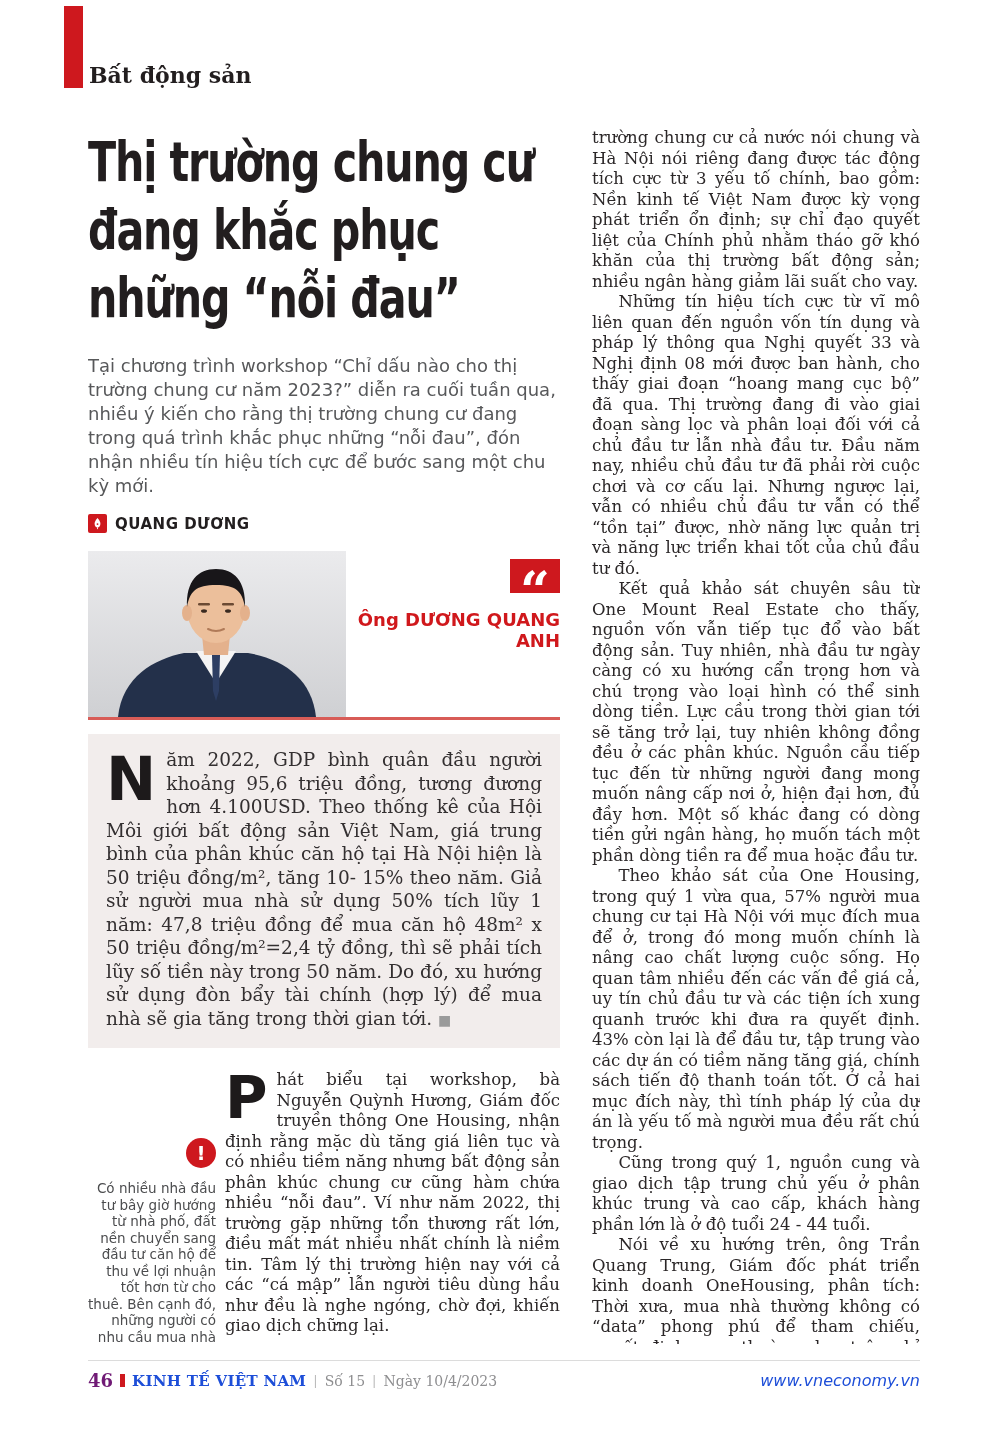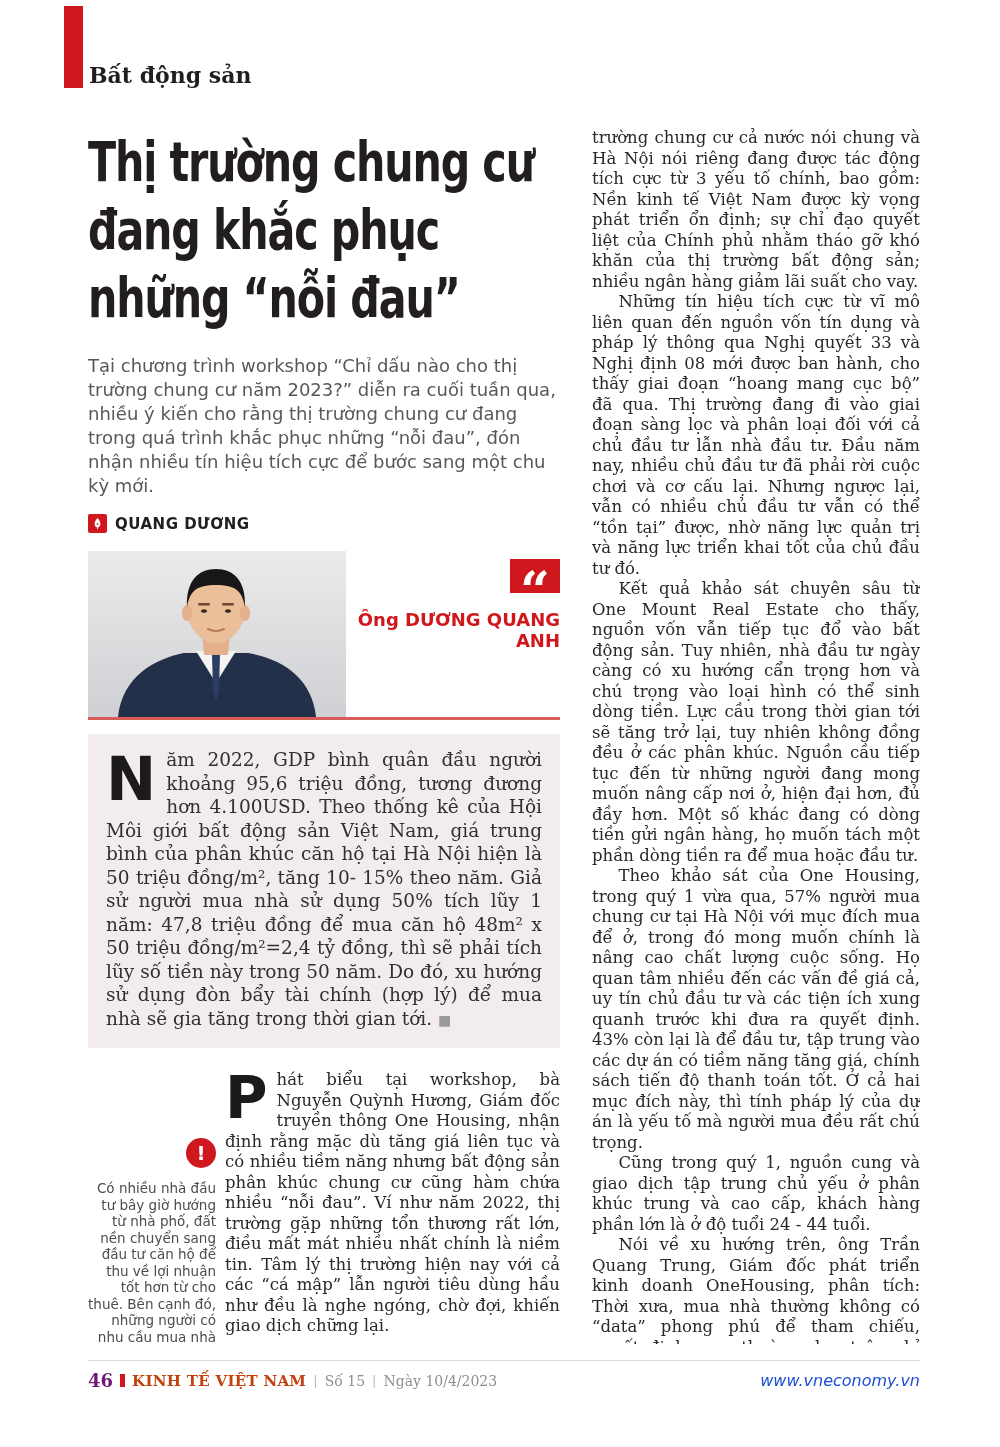--- a/index.html
+++ b/index.html
@@ -70,21 +70,21 @@
   .pq-text { font-family:"DejaVu Sans", sans-serif; font-size:13.5px; line-height:16.5px; color:#4b4c4e; text-align:right; }
 
   
   .col-right .para { margin-bottom:0; }
 
   
   .footer { position:absolute; left:88px; right:80px; top:1360px; border-top:1px solid #dcdcdc; padding-top:9px; display:flex; align-items:center; }
   .footer-left { display:flex; align-items:center; gap:7px; }
   .page-num { font-family:"DejaVu Serif", serif; font-weight:bold; font-size:18px; color:#701a75; }
   .footer-bar { width:5px; height:13px; background:#ce181e; }
-  .pub-name { font-family:"DejaVu Serif", serif; font-weight:bold; font-size:15px; color:#c2410c; letter-spacing:.3px; }
+  .pub-name { font-family:"DejaVu Serif", serif; font-weight:bold; font-size:15px; color:#1d4ed8; letter-spacing:.3px; }
   .footer-sep { color:#b9b9b9; font-size:13px; }
   .footer-gray { font-family:"DejaVu Serif", serif; font-size:14px; color:#8e8e90; }
   .footer-site { margin-left:auto; font-family:"DejaVu Sans", sans-serif; font-size:16px; color:#1d4ed8;font-style:italic; }
 </style>
 </head>
 <body>
 
 <div class="page">
 
   <div class="kicker">

